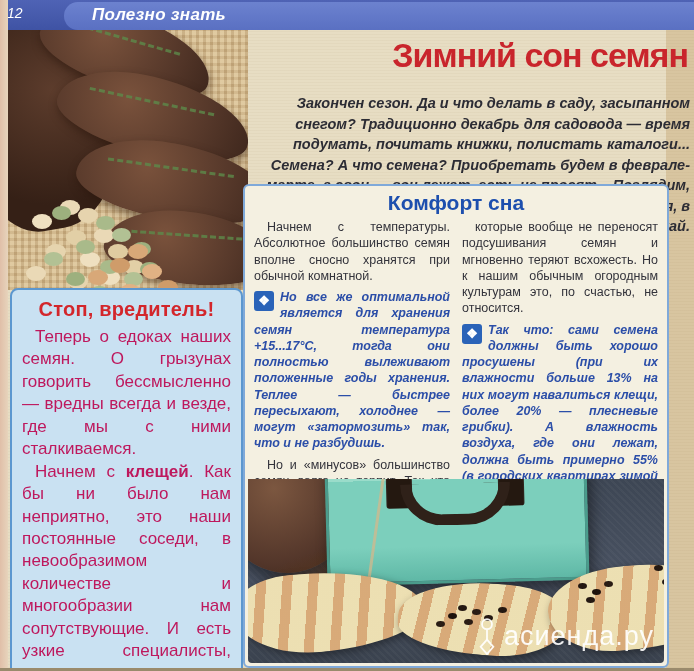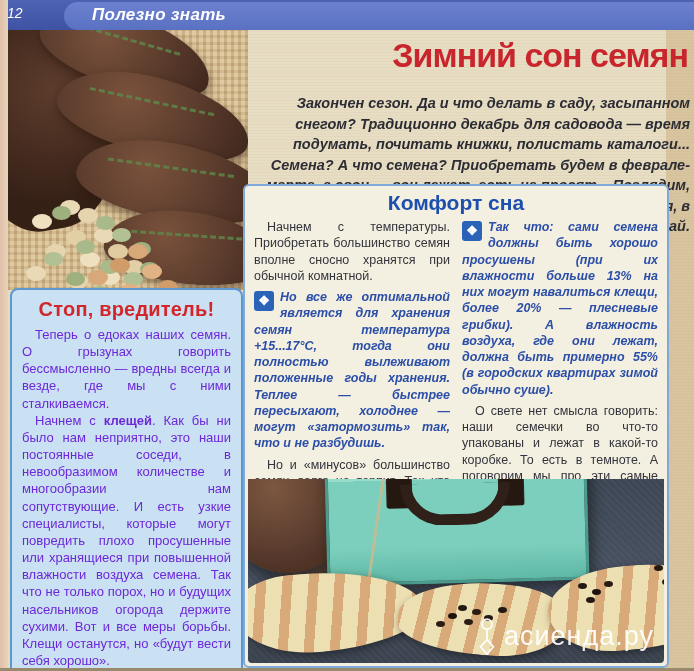--- a/index.html
+++ b/index.html
@@ -118,21 +118,21 @@
 
   .watermark { position:absolute; right:10px; bottom:8px; display:flex; align-items:center;
     gap:6px; color:rgba(255,255,255,.92); font-size:27px; font-weight:300; letter-spacing:1px;margin-top:24px; }
   .wm-icon svg { display:block; }
 
   
   .pest-box { position:absolute; left:10px; top:288px; width:233px; height:400px;
     background:#c9e1f2; border:2px solid #5c97cf; border-radius:8px; padding:8px 10px; }
   .pest-title { text-align:center; color:#d3262b; font-weight:800; font-size:20px;
     margin-bottom:5px; letter-spacing:.2px; }
-  .pest-box p { font-size:13px; line-height:1.32; color:#6d28d9; text-align:justify;
+  .pest-box p { font-size:17px; line-height:1.32; color:#be185d; text-align:justify;
     text-indent:13px; }
   .pest-box .b, .col .b { font-weight:bold; }
 </style>
 </head>
 <body>
 
 <div class="page">
 
   <div class="header-bar">
     <span class="page-num">12</span>
@@ -152,26 +152,27 @@
     <div class="seed seeds-orange"></div>
   </div>
 
   <h1 class="title">Зимний сон семян</h1>
   <div class="intro">Закончен сезон. Да и что делать в саду, засыпанном снегом? Традиционно декабрь для садовода — время подумать, почитать книжки, полистать каталоги... Семена? А что семена? Приобретать будем в феврале-марте, а свои — вон лежат, есть не просят... Поглядим, как лежат? Ведь от этого зависит будущая посевная, в конечном итоге — урожай.</div>
 
   <div class="comfort-box">
     <h2 class="comfort-title">Комфорт сна</h2>
     <div class="cols">
       <div class="col" id="col1">
-          <p class="first"><span>Начнем с температуры. Приобретать большинство семян вполне сносно хранятся при обычной комнатной.</span></p>
+          <p class="first"><span>Начнем с температуры. Абсолютное большинство семян вполне сносно хранятся при обычной комнатной.</span></p>
           <p class="tip"><span class="tip-icon">❖</span><span>Но все же оптимальной является для хранения семян температура +15...17°C, тогда они полностью вылеживают положенные годы хранения. Теплее — быстрее пересыхают, холоднее — могут «затормозить» так, что и не разбудишь.</span></p>
           <p class="norm"><span>Но и «минусов» большинство семян долго не терпит. Так что если вы осенью забыли семена на даче, самое надежное — их выкинуть. Пробовать сеять можно, но будьте готовы к тому, что не взойдет ничего.</span></p>
           <p class="norm"><span>Дальше — влажность семян и самого воздуха. Есть некоторые растения,</span></p>
         </div>
       <div class="col" id="col2">
+          <p class="first"><span>которые вообще не переносят подсушивания семян и мгновенно теряют всхожесть. Но к нашим обычным огородным культурам это, по счастью, не относится.</span></p>
           <p class="tip"><span class="tip-icon">❖</span><span>Так что: сами семена должны быть хорошо просушены (при их влажности больше 13% на них могут навалиться клещи, более 20% — плесневые грибки). А влажность воздуха, где они лежат, должна быть примерно 55% (в городских квартирах зимой обычно суше).</span></p>
           <p class="norm"><span>О свете нет смысла говорить: наши семечки во что-то упакованы и лежат в какой-то коробке. То есть в темноте. А поговорим мы про эти самые упаковки.</span></p>
         </div>
     </div>
     <div class="photo-bottom">
       <div class="pot"></div>
       <div class="dust"></div>
       <div class="soil"></div>
       <div class="suitcase">
         <div class="plate l"></div>

